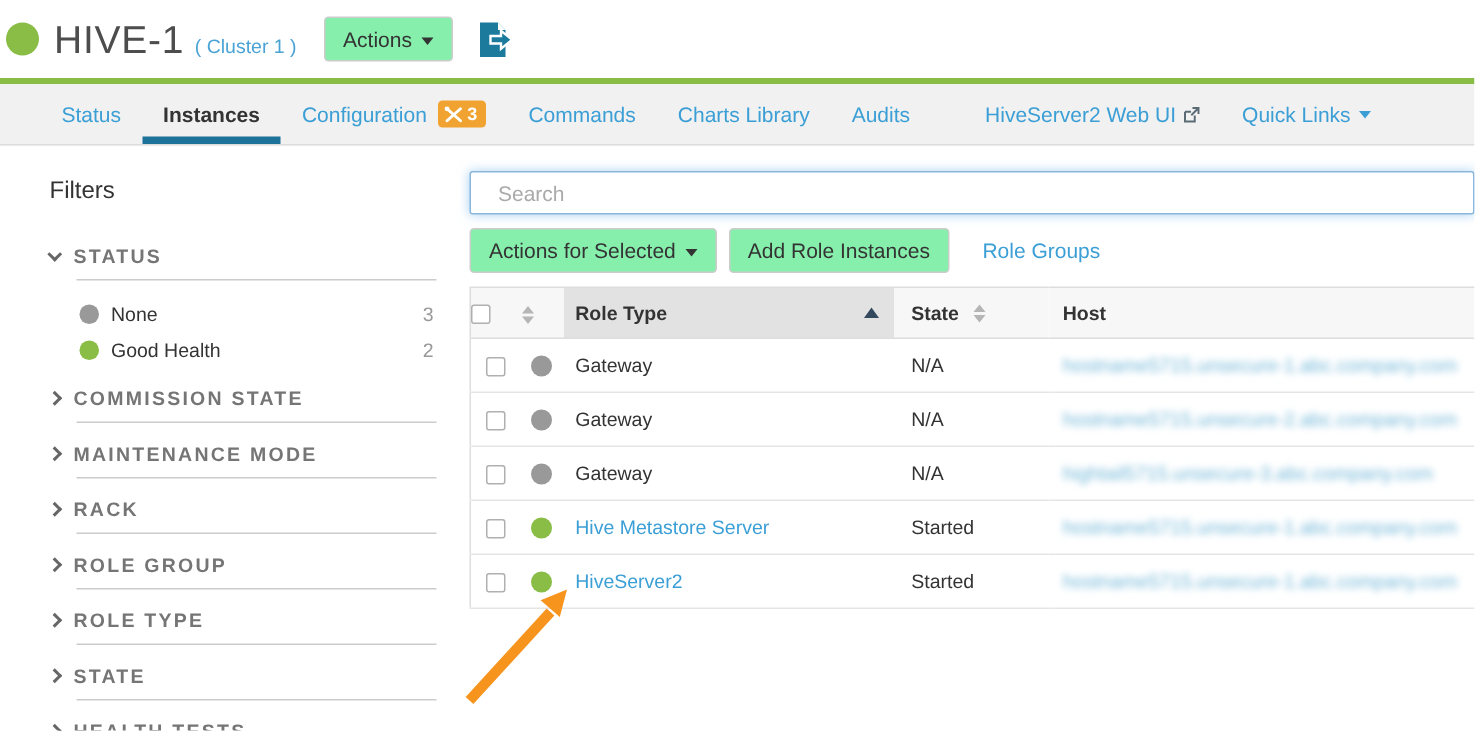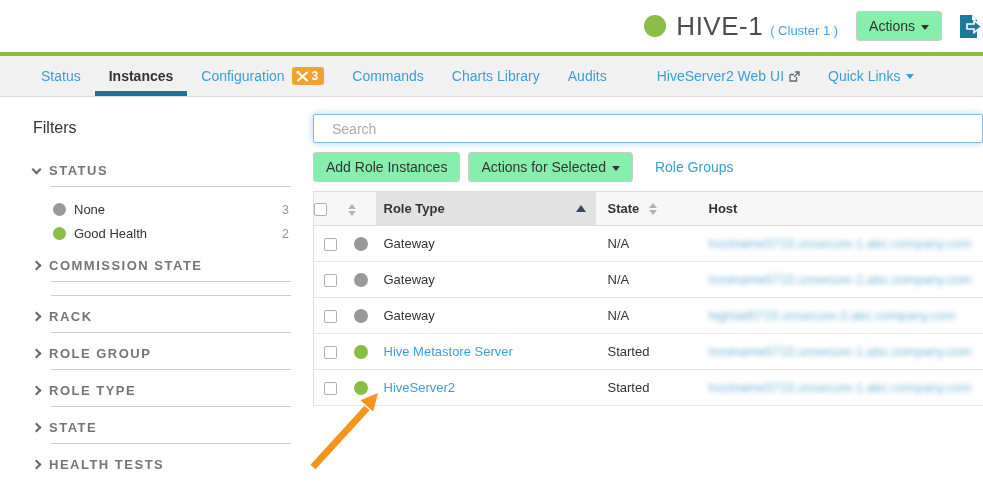--- a/index.html
+++ b/index.html
@@ -1,20 +1,20 @@
 <!DOCTYPE html>
 <html><head>
 <meta charset="utf-8">
 <style>
   * { margin:0; padding:0; box-sizing:border-box; }
   html,body { width:983px; height:487px; overflow:hidden; background:#fff;
     font-family:"Liberation Sans", sans-serif; color:#333; }
 
   
-  .app-header { height:52px; display:flex; align-items:center; padding-left:4px; background:#fff;justify-content:flex-end; }
+  .app-header { height:52px; display:flex; align-items:center; padding-left:4px; background:#fff; }
   .status-dot-lg { width:22px; height:22px; border-radius:50%; background:#89bd45; margin-right:10px; flex:none; }
   .page-title { font-size:26px; font-weight:400; color:#4d4d4d; letter-spacing:.5px; }
   .cluster-link { font-size:13px; color:#4aa3d5; margin-left:7px; margin-top:8px; text-decoration:none; }
   .btn { background:#86efac; border:1px solid #ccc; border-radius:3px; font-size:14px; color:#333;
     padding:6px 12px; cursor:pointer; font-family:inherit; }
   .actions-btn { margin-left:18px; }
   .caret { display:inline-block; width:0; height:0; border-left:4px solid transparent;
     border-right:4px solid transparent; border-top:5px solid #333; margin-left:6px; vertical-align:middle; }
   .export-icon { margin-left:14px; display:inline-flex; }
 
@@ -173,20 +173,24 @@
     </div>
 
     <div class="fsection">
       <div class="fsection-head">
         <span class="chev right"></span>
         <span class="fsection-label">COMMISSION STATE</span>
       </div>
       <div class="fsection-rule"></div>
     </div>
     <div class="fsection">
+      <div class="fsection-head">
+        <span class="chev right"></span>
+        <span class="fsection-label">MAINTENANCE MODE</span>
+      </div>
       <div class="fsection-rule"></div>
     </div>
     <div class="fsection">
       <div class="fsection-head">
         <span class="chev right"></span>
         <span class="fsection-label">RACK</span>
       </div>
       <div class="fsection-rule"></div>
     </div>
     <div class="fsection">
@@ -216,22 +220,22 @@
         <span class="fsection-label">HEALTH TESTS</span>
       </div>
 
     </div>
   </div>
 
   <div class="main">
     <input class="search-input" type="text" placeholder="Search" style="">
 
     <div class="toolbar-row">
+      <button class="btn"><span>Actions for Selected</span><span class="caret"></span></button>
       <button class="btn"><span>Add Role Instances</span></button>
-      <button class="btn"><span>Actions for Selected</span><span class="caret"></span></button>
       <a class="link role-groups-link">Role Groups</a>
     </div>
 
     <table class="roles">
       <thead>
         <tr>
           <th class="col-check"><span class="checkbox"></span></th>
           <th class="col-dot">
             <span class="sort-pair">
                 <span class="tri-up"></span>

